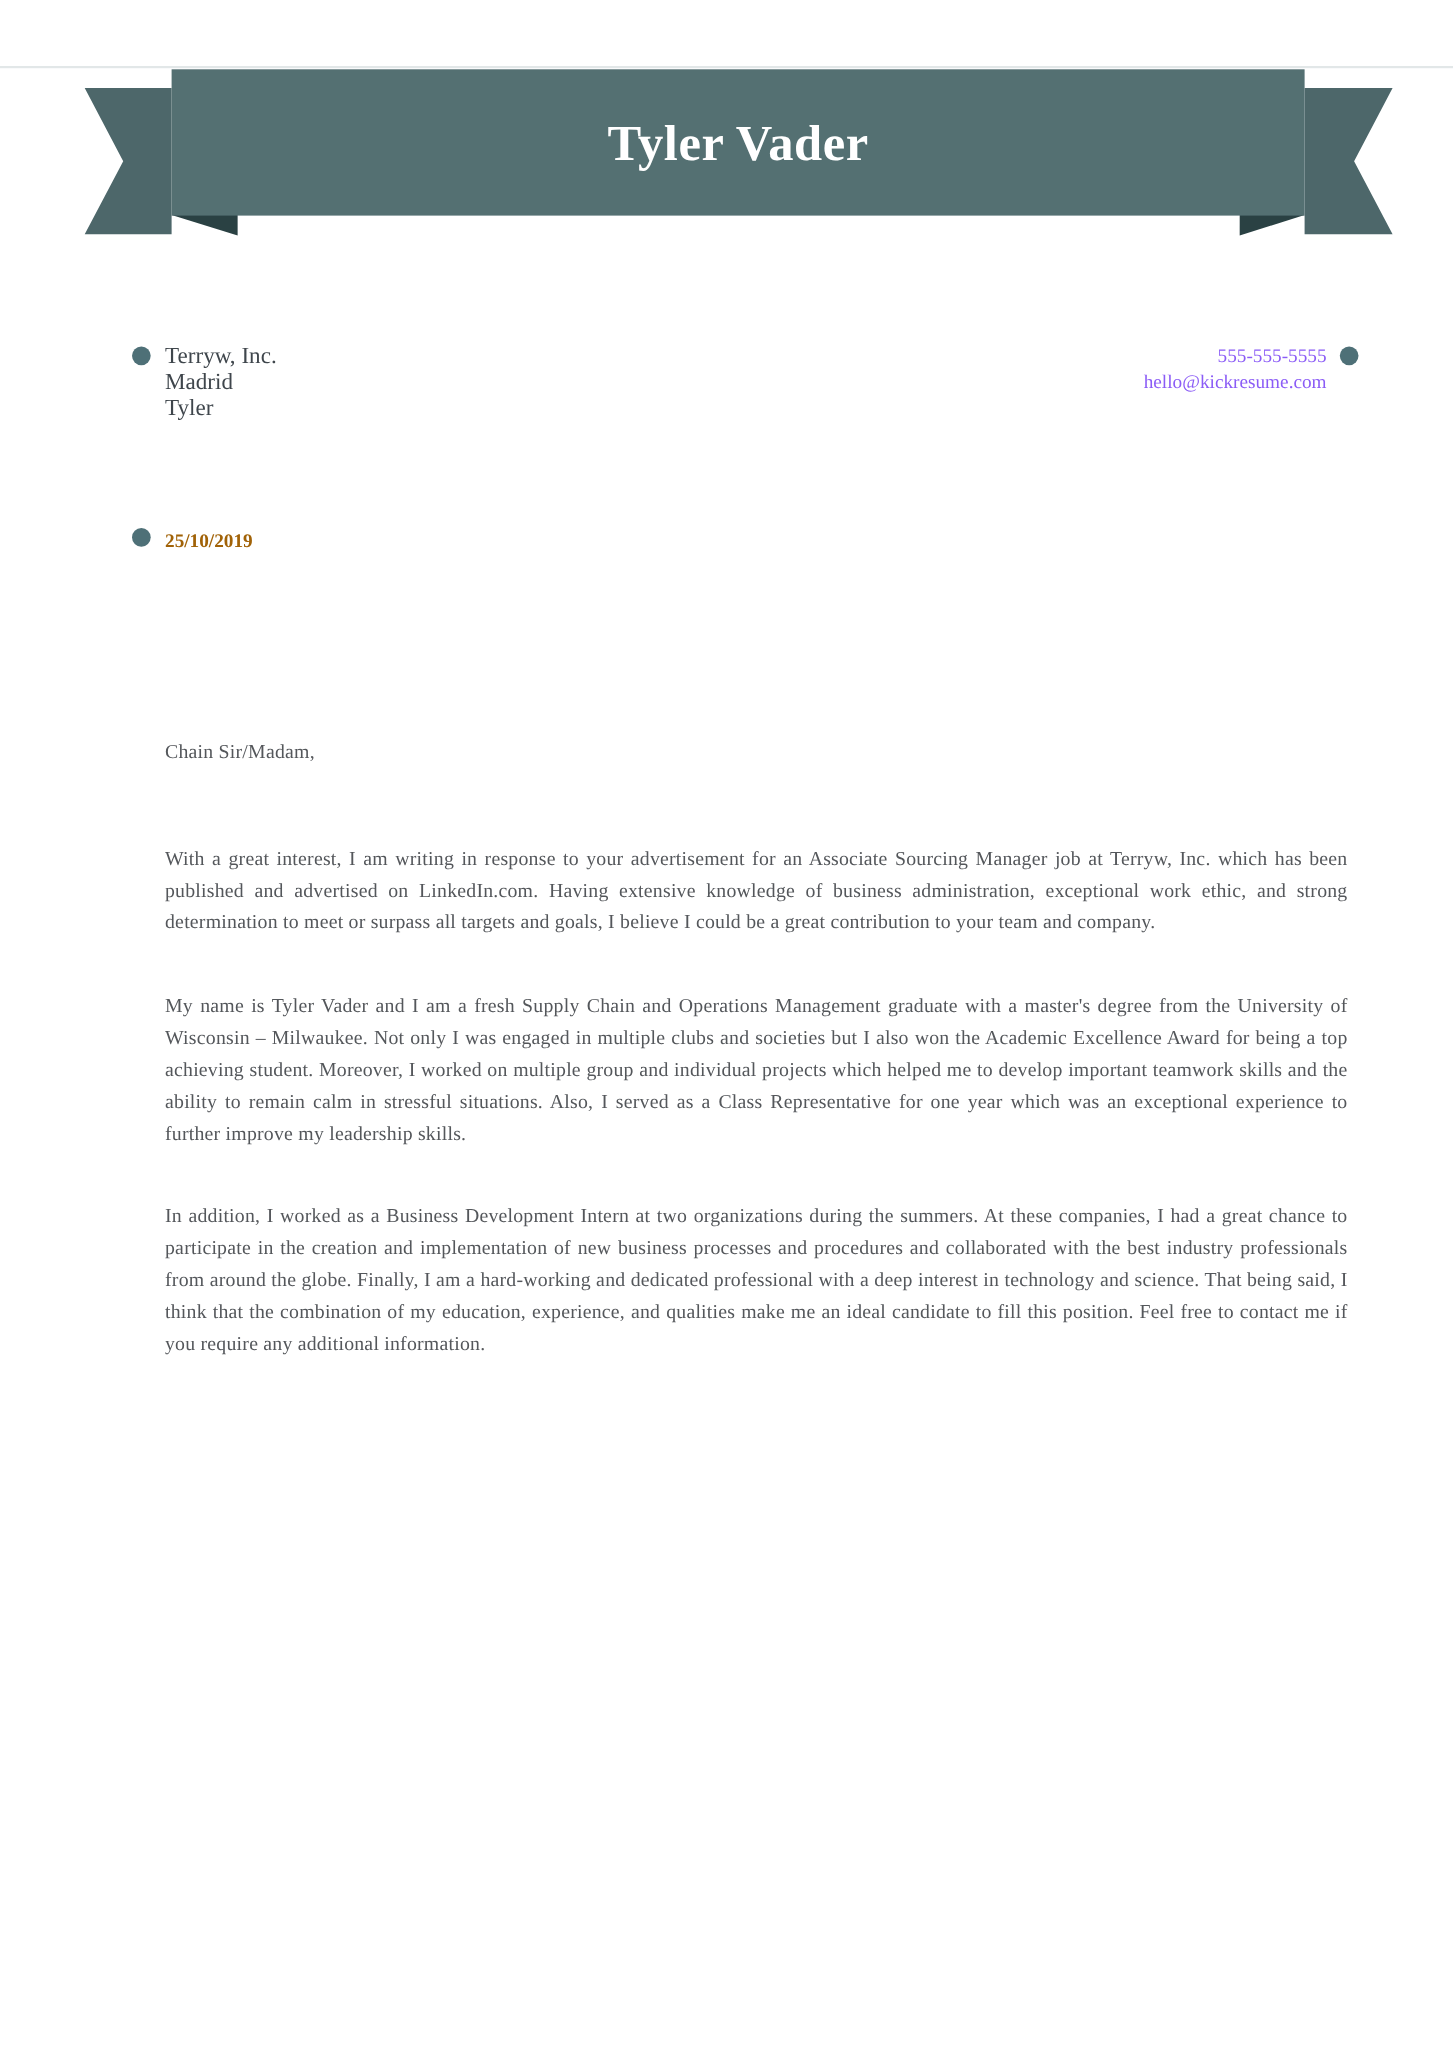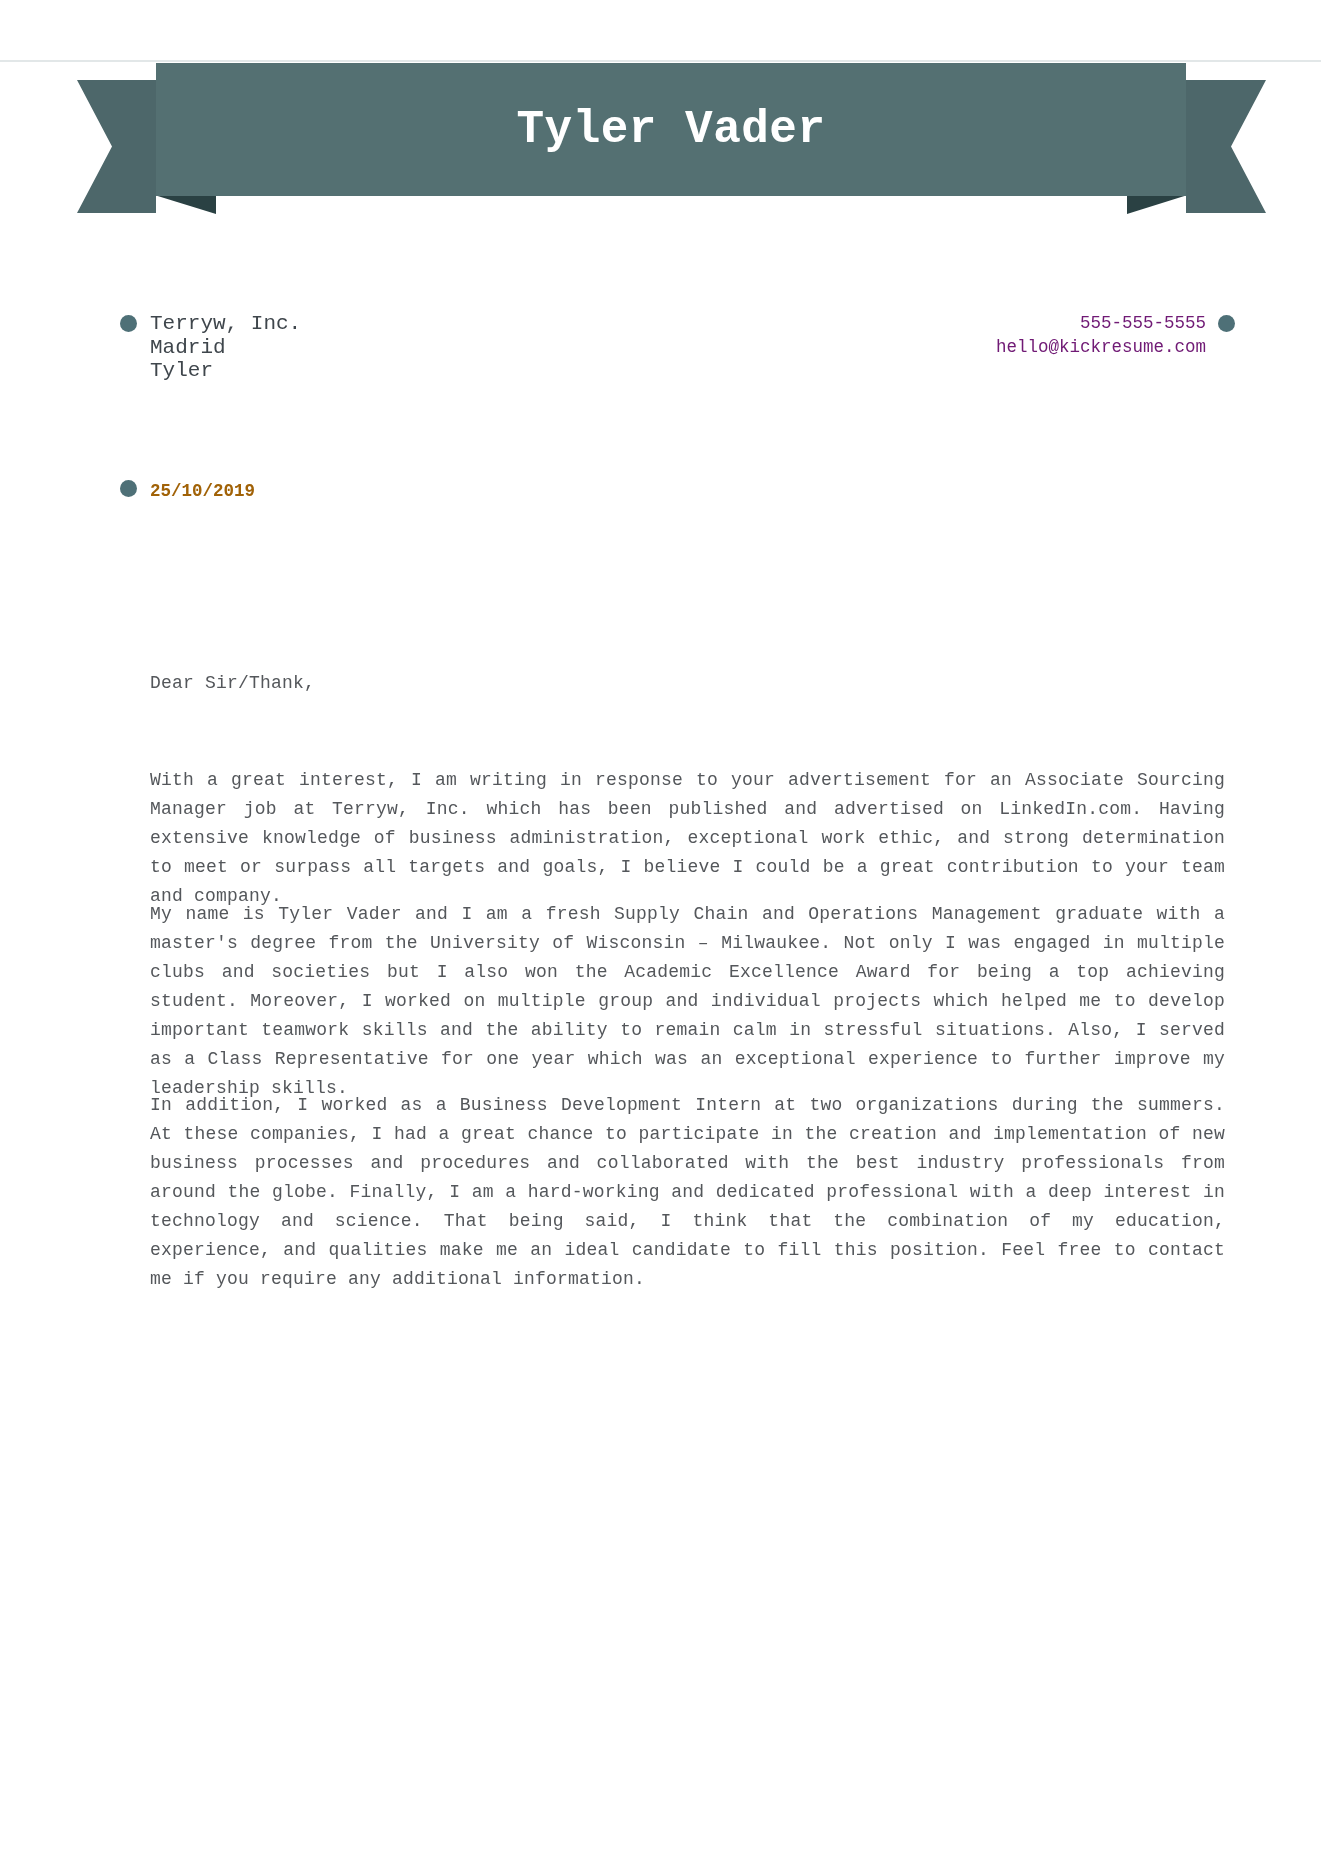--- a/index.html
+++ b/index.html
@@ -1,20 +1,20 @@
 <!DOCTYPE html>
 <html><head>
 <meta charset="utf-8">
 <style>
   html,body { margin:0; padding:0; background:#ffffff; }
   .page {
     position:relative;
     width:1321px; height:1539px;
     background:#ffffff;
-    font-family:Liberation Mono, monospace;
+    font-family:Liberation Serif, serif;
     overflow:hidden;
   }
   .header-rule {
     position:absolute; left:0; top:60px; width:1321px; height:2px;
     background:#e2e7e8;
   }
   .ribbon-svg { position:absolute; left:0; top:0; }
   .banner-title {
     position:absolute; left:156px; top:63px; width:1030px; height:133px;
     display:flex; align-items:center; justify-content:center;
@@ -26,21 +26,21 @@
   }
   .bullet-contact-left { left:120px; top:315px; }
   .bullet-contact-right { left:1218px; top:315px; }
   .bullet-date { left:120px; top:480px; }
   .contact-left {
     position:absolute; left:150px; top:312px;
     font-size:21px; line-height:23.5px; color:#3f464c;
   }
   .contact-right {
     position:absolute; right:115px; top:312px; text-align:right;
-    font-size:17.5px; line-height:23.5px; color:#701a75;
+    font-size:17.5px; line-height:23.5px; color:#8b5cf6;
   }
   .subject {
     position:absolute; left:150px; top:478px;
     font-size:17.5px; line-height:26px; color:#474d53;
   }
   .subject .date-line { font-weight:bold; color:#a16207; }
   .textline, .body-par {
     position:absolute; left:150px; width:1075px;
     font-size:18px; line-height:29px; color:#54575b;
     letter-spacing:0.2px;
@@ -82,21 +82,21 @@
   <div class="contact-right">
     <div>555-555-5555</div>
     <div>hello@kickresume.com</div>
   </div>
 
   <span class="bullet bullet-date"></span>
   <div class="subject">
     <div class="date-line">25/10/2019</div>
   </div>
 
-  <div class="textline salutation">Dear Sir/Thank,</div>
+  <div class="textline salutation">Chain Sir/Madam,</div>
 
   <div class="body-par par-1">With a great interest, I am writing in response to your advertisement for an Associate Sourcing Manager job at Terryw, Inc. which has been published and advertised on LinkedIn.com. Having extensive knowledge of business administration, exceptional work ethic, and strong determination to meet or surpass all targets and goals, I believe I could be a great contribution to your team and company.</div>
   <div class="body-par par-2">My name is Tyler Vader and I am a fresh Supply Chain and Operations Management graduate with a master's degree from the University of Wisconsin – Milwaukee. Not only I was engaged in multiple clubs and societies but I also won the Academic Excellence Award for being a top achieving student. Moreover, I worked on multiple group and individual projects which helped me to develop important teamwork skills and the ability to remain calm in stressful situations. Also, I served as a Class Representative for one year which was an exceptional experience to further improve my leadership skills.</div>
   <div class="body-par par-3">In addition, I worked as a Business Development Intern at two organizations during the summers. At these companies, I had a great chance to participate in the creation and implementation of new business processes and procedures and collaborated with the best industry professionals from around the globe. Finally, I am a hard-working and dedicated professional with a deep interest in technology and science. That being said, I think that the combination of my education, experience, and qualities make me an ideal candidate to fill this position. Feel free to contact me if you require any additional information.</div>
 
   <div class="textline signature">Tyler Vader</div>
 
 </div>
 
 </body></html>

